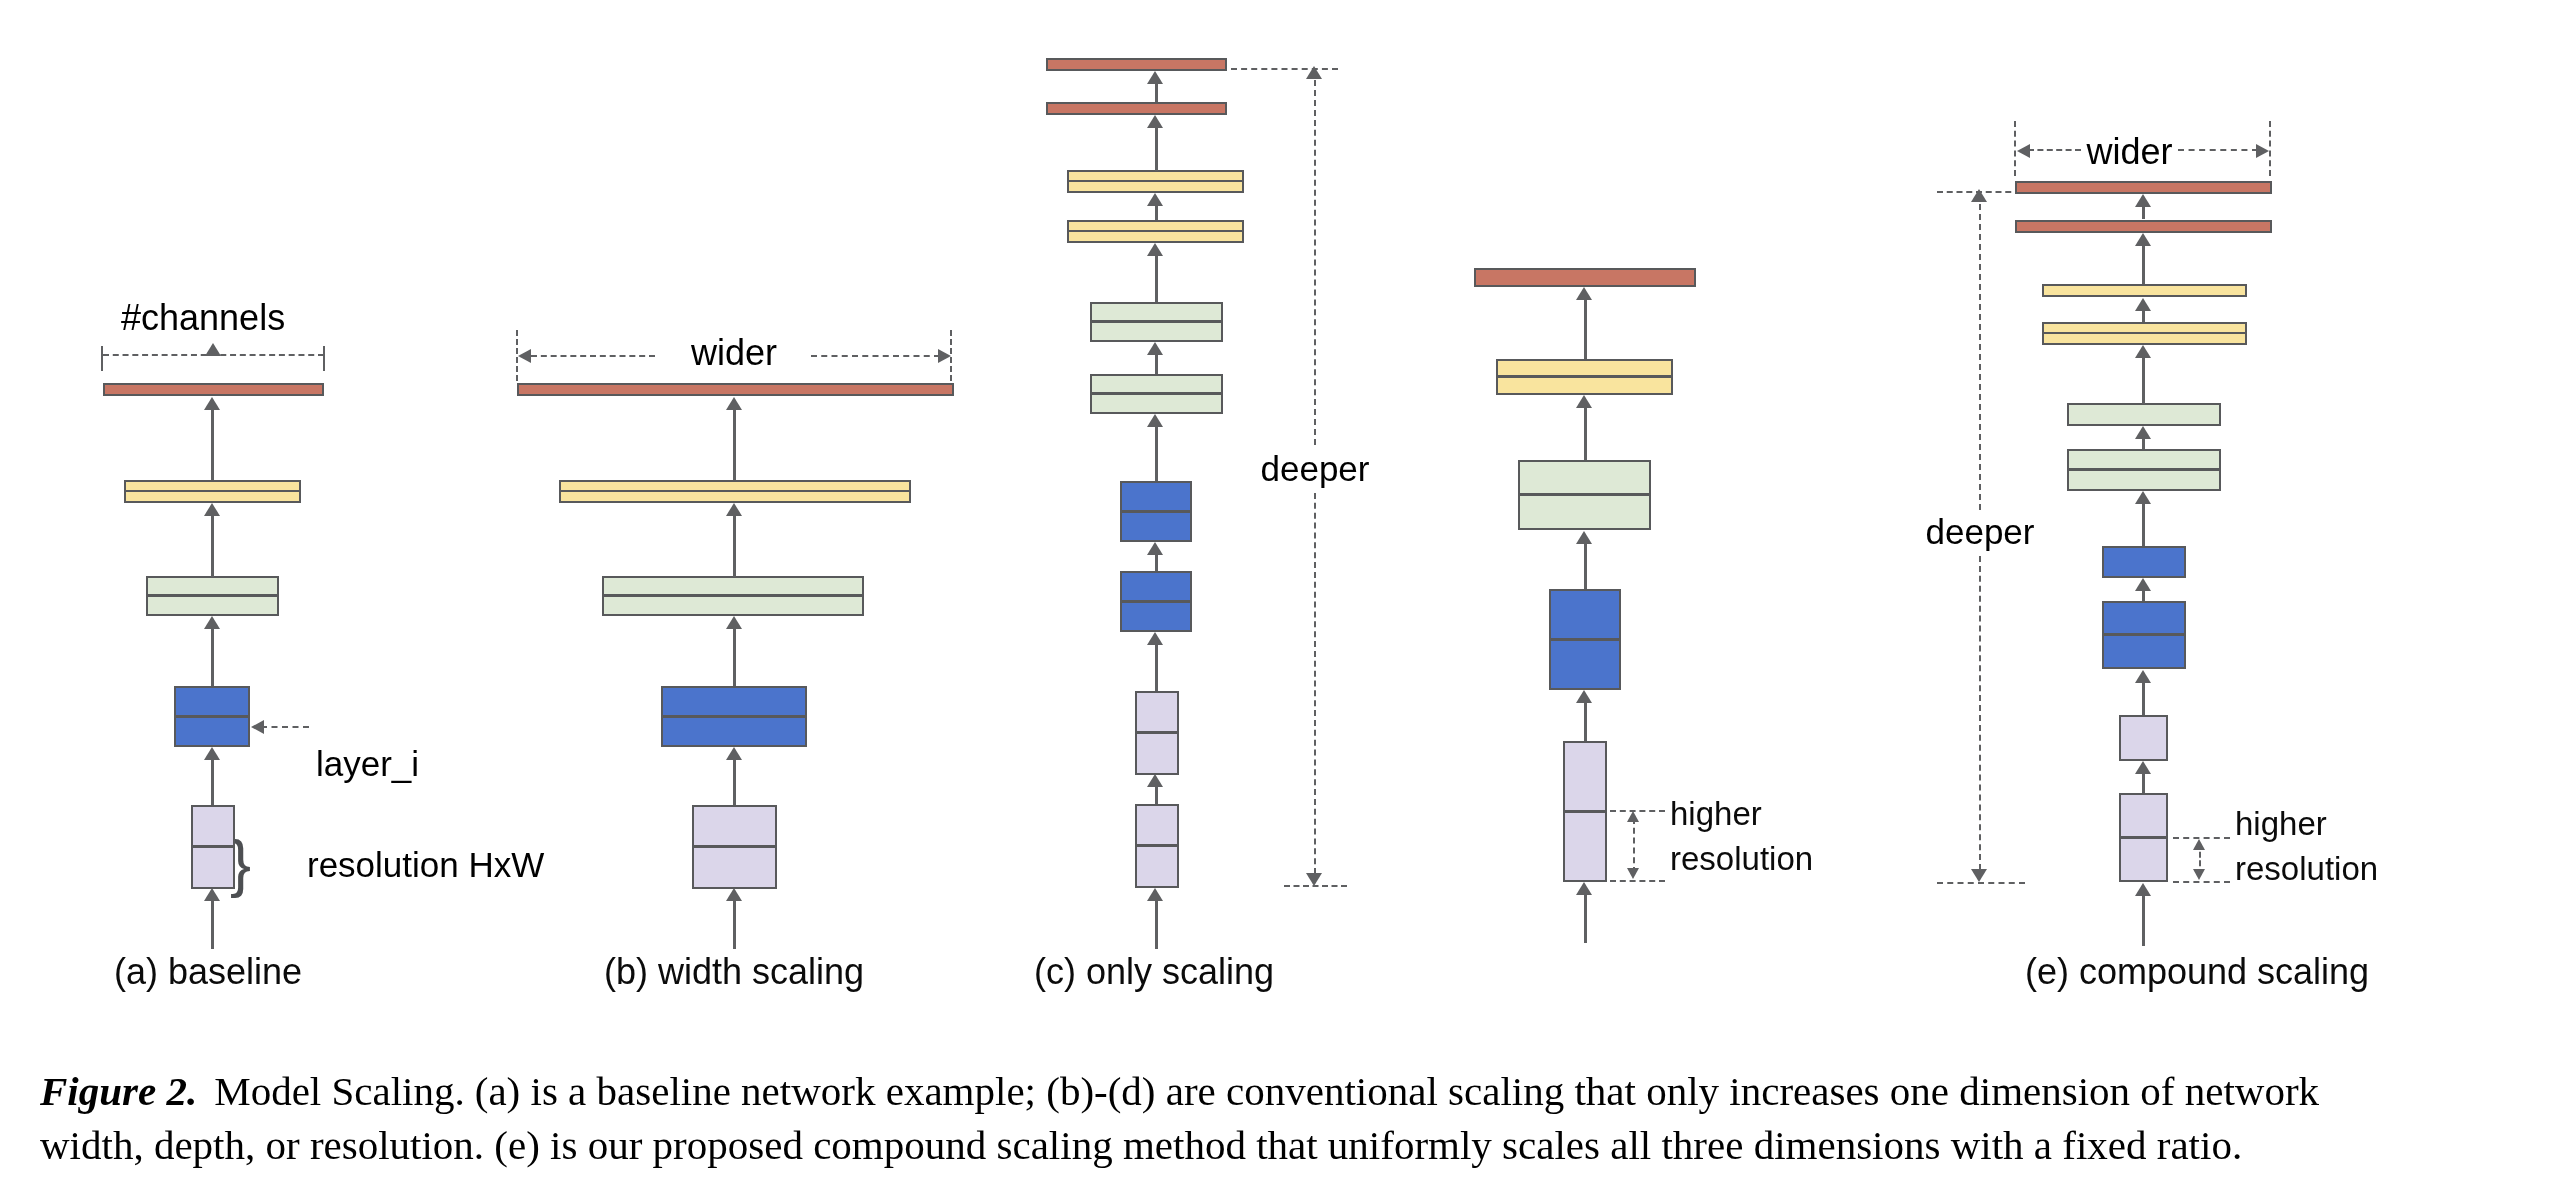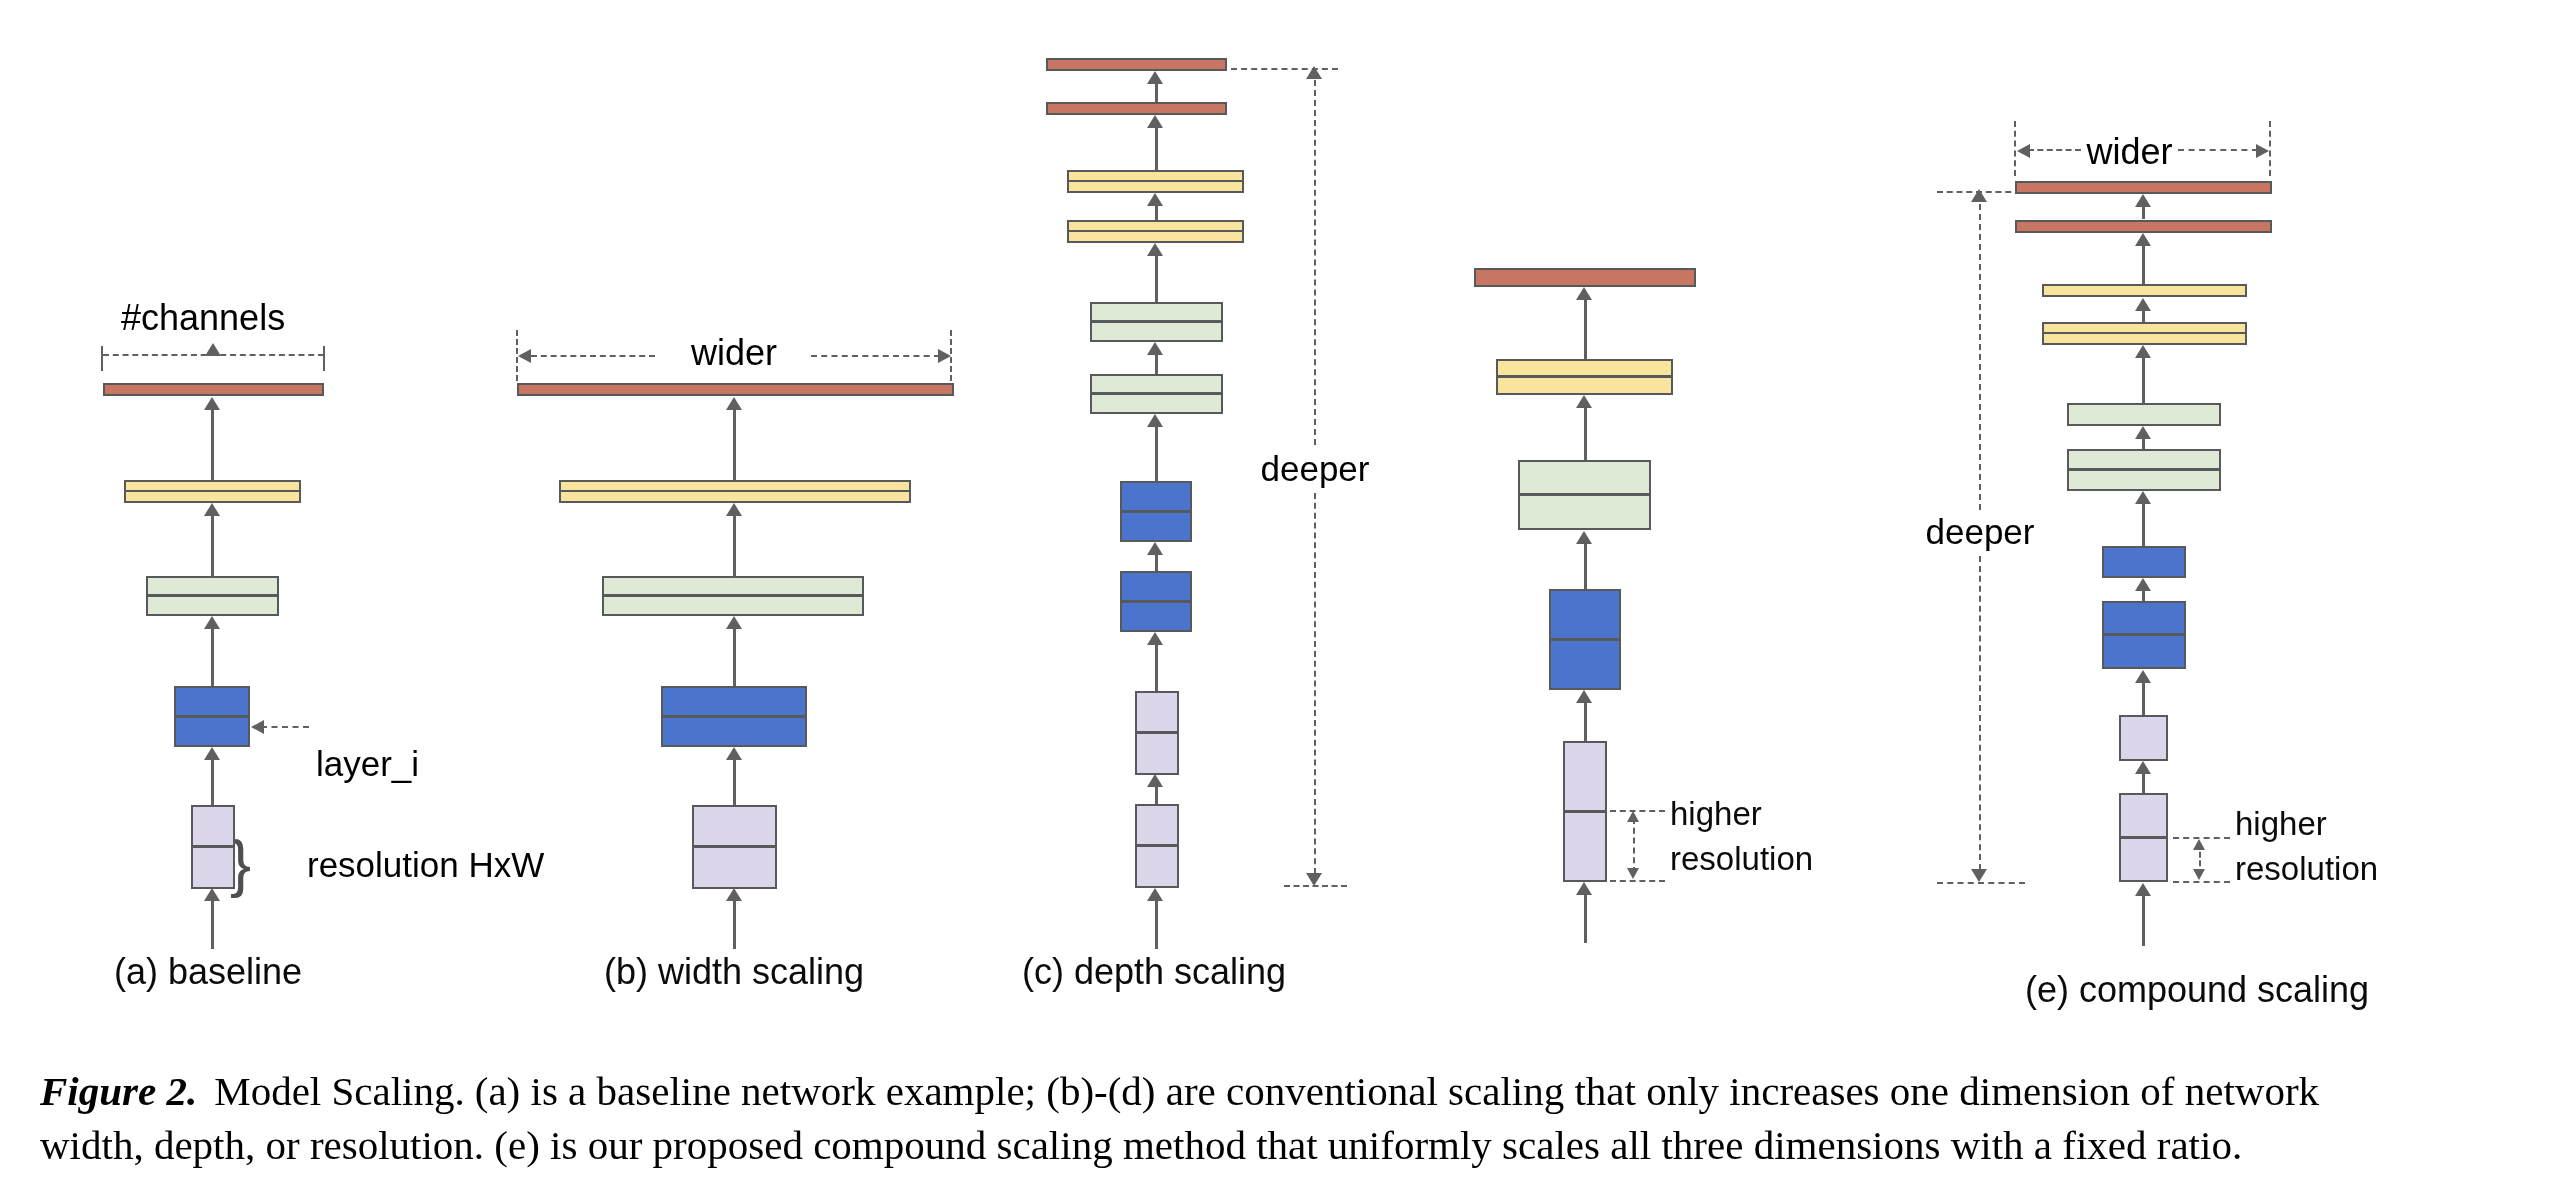--- a/index.html
+++ b/index.html
@@ -90,22 +90,22 @@
   <div class="dash-v" style="left:2199px;top:843px;height:32px;"></div>
   <div class="head-up" style="left:2193px;top:839px;border-left-width:6.7px;border-right-width:6.7px;border-bottom-width:11.4px;"></div>
   <div class="head-down" style="left:2193px;top:869px;border-left-width:6.7px;border-right-width:6.7px;border-top-width:11.4px;"></div>
   <div class="two-line" style="left:2235px;top:801px;">
     <div>higher</div>
     <div>resolution</div>
   </div>
 
   <div class="col-label" style="left:208px;">(a) baseline</div>
   <div class="col-label" style="left:734px;">(b) width scaling</div>
-  <div class="col-label" style="left:1154px;">(c) depth scaling</div>
-  <div class="col-label" style="left:2197px;margin-top:18px;">(e) compound scaling</div>
+  <div class="col-label" style="left:1154px;">(c) only scaling</div>
+  <div class="col-label" style="left:2197px;">(e) compound scaling</div>
 
   <div class="caption" style="left:40px;top:1064px;">
     <div>
       <span class="cap-fig">Figure 2.</span><span class="cap-title">Model Scaling.</span><span>(a) is a baseline network example; (b)-(d) are conventional scaling that only increases one dimension of network</span>
     </div>
     <div>width, depth, or resolution. (e) is our proposed compound scaling method that uniformly scales all three dimensions with a fixed ratio.</div>
   </div>
 
 <div class="unit" style="left: 103px; top: 383px; width: 221px; height: 13.3px; background: rgb(200, 118, 100); border-color: rgb(88, 89, 91);"></div>
     <div class="unit" style="left: 124px; top: 480px; width: 177px; height: 23px; background: rgb(249, 228, 158); border-color: rgb(88, 89, 91);">

